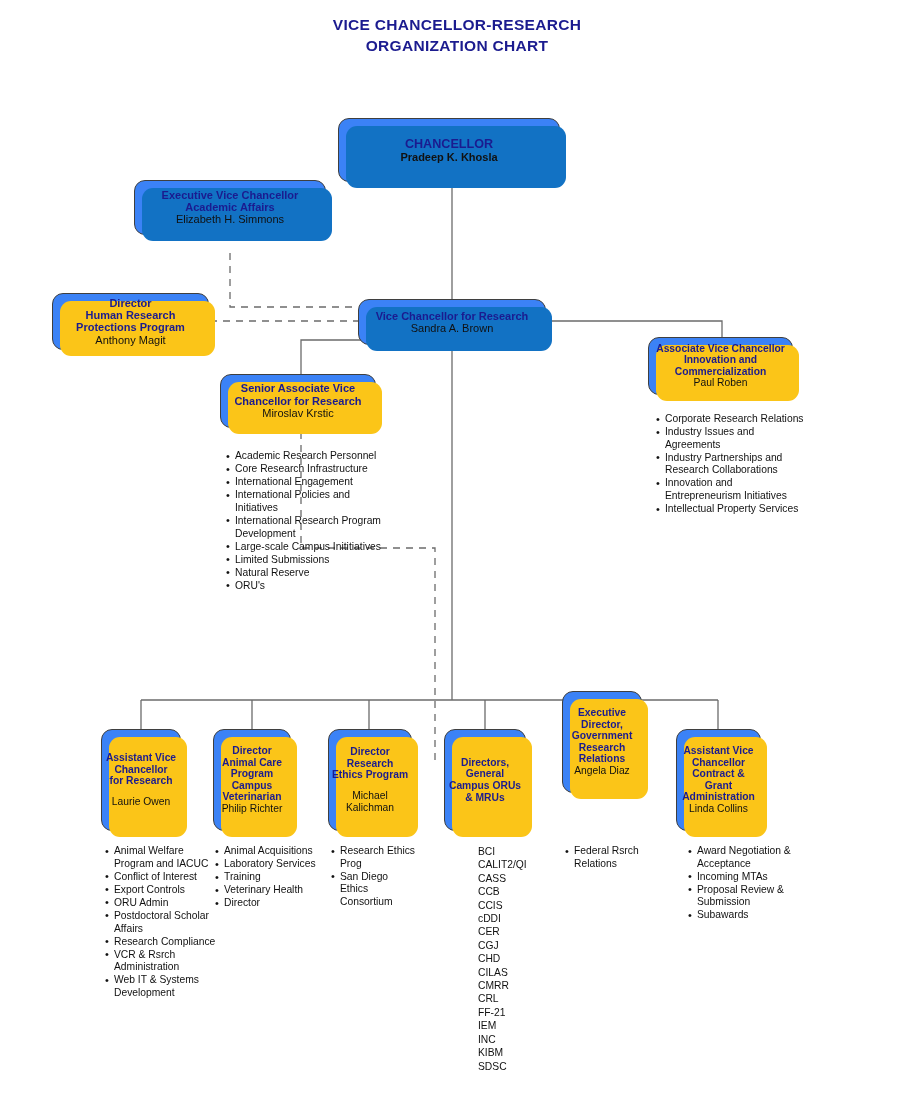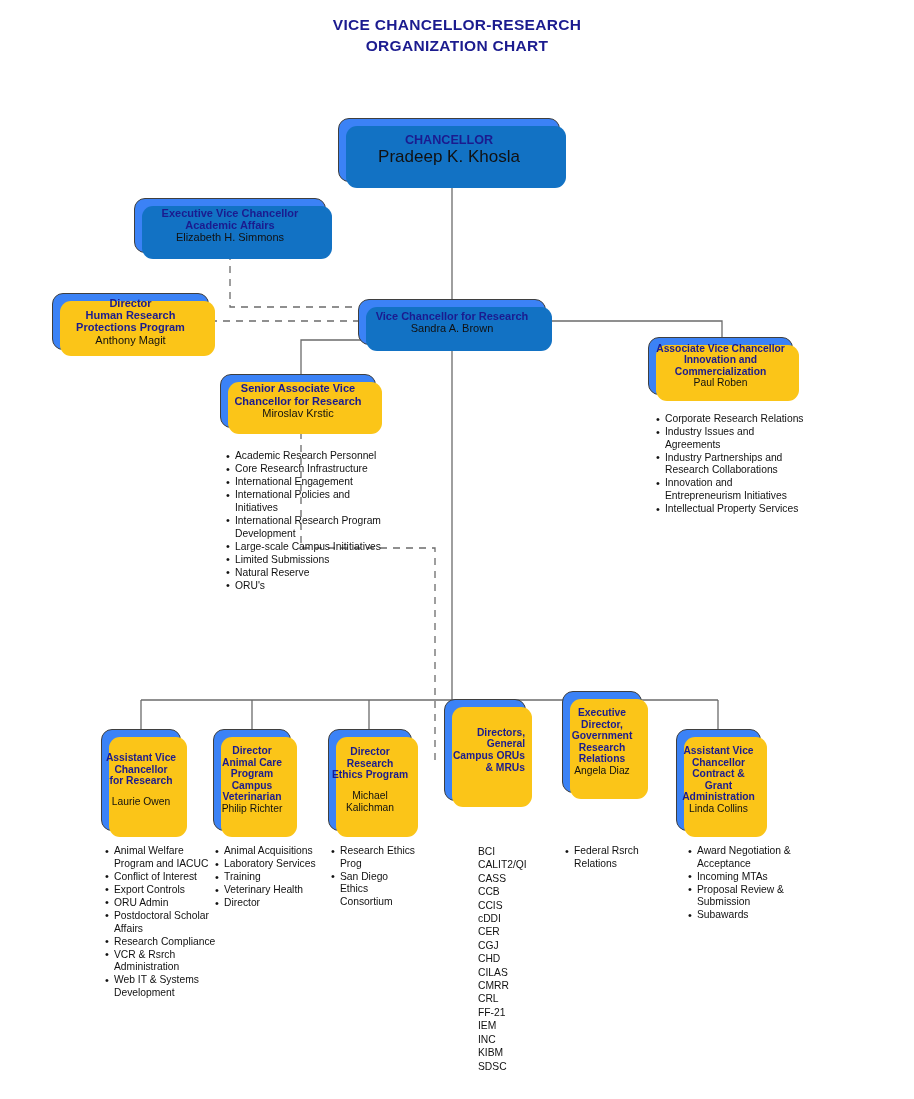--- a/index.html
+++ b/index.html
@@ -62,21 +62,21 @@
     line-height:1.12;
   }
   .name-line{
     color:#111111;
     font-weight:normal;
     line-height:1.15;
   }
 
   
   .t13 .title-line{font-size:12.6px;}
-  .t13 .name-line{font-size:17px;}
+  .t13 .name-line{font-size:11px;font-weight:bold;}
   .t11 .title-line{font-size:11px;}
   .t11 .name-line{font-size:11px;}
   .t10 .title-line{font-size:10.3px;}
   .t10 .name-line{font-size:10.3px;}
   .gap-line{height:9px;}
 
   
   .blist{
     position:absolute;
     margin:0;
@@ -146,21 +146,21 @@
       <line x1="718" y1="700" x2="718" y2="729"></line>
     </g>
   </svg>
 
   <div class="node sh-blue t13" style="left:338px; top:118px; width:222px; height:64px;">
     <span class="shadow"></span>
     <div class="title-line">CHANCELLOR</div>
     <div class="name-line">Pradeep K. Khosla</div>
   </div>
 
-  <div class="node sh-blue t11" style="left:134px; top:198px; width:192px; height:55px;">
+  <div class="node sh-blue t11" style="left:134px; top:180px; width:192px; height:55px;">
     <span class="shadow"></span>
     <div class="title-line">Executive Vice Chancellor</div>
     <div class="title-line">Academic Affairs</div>
     <div class="name-line">Elizabeth H. Simmons</div>
   </div>
 
   <div class="node sh-gold t11" style="left:52px; top:293px; width:157px; height:57px;">
     <span class="shadow"></span>
     <div class="title-line">Director</div>
     <div class="title-line">Human Research</div>
@@ -211,21 +211,21 @@
   <div class="node sh-gold t10" style="left:328px; top:729px; width:84px; height:102px;">
     <span class="shadow"></span>
     <div class="title-line">Director</div>
     <div class="title-line">Research</div>
     <div class="title-line">Ethics Program</div>
     <div class="gap-line"></div>
     <div class="name-line">Michael</div>
     <div class="name-line">Kalichman</div>
   </div>
 
-  <div class="node sh-gold t10" style="left:444px; top:699px; width:82px; height:102px;align-items:flex-end;">
+  <div class="node sh-gold t10" style="left:444px; top:729px; width:82px; height:102px;">
     <span class="shadow"></span>
     <div class="title-line">Directors,</div>
     <div class="title-line">General</div>
     <div class="title-line">Campus ORUs</div>
     <div class="title-line">&amp; MRUs</div>
   </div>
 
   <div class="node sh-gold t10" style="left:562px; top:691px; width:80px; height:102px;">
     <span class="shadow"></span>
     <div class="title-line">Executive</div>

